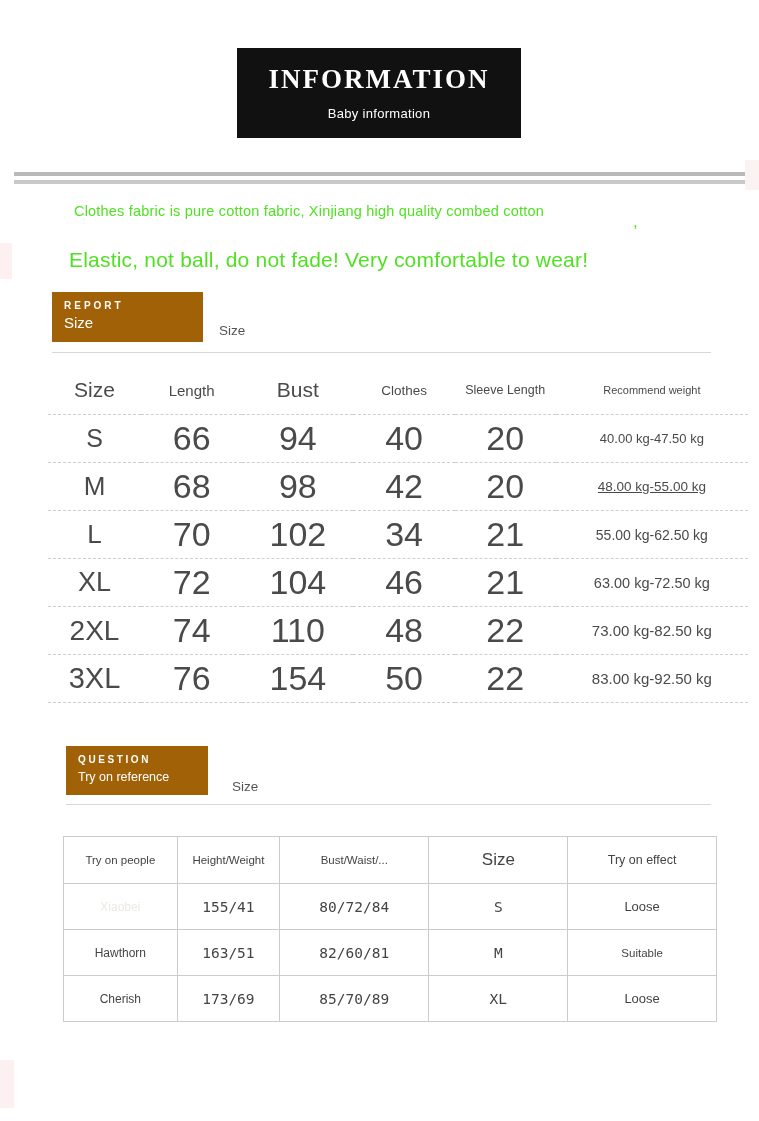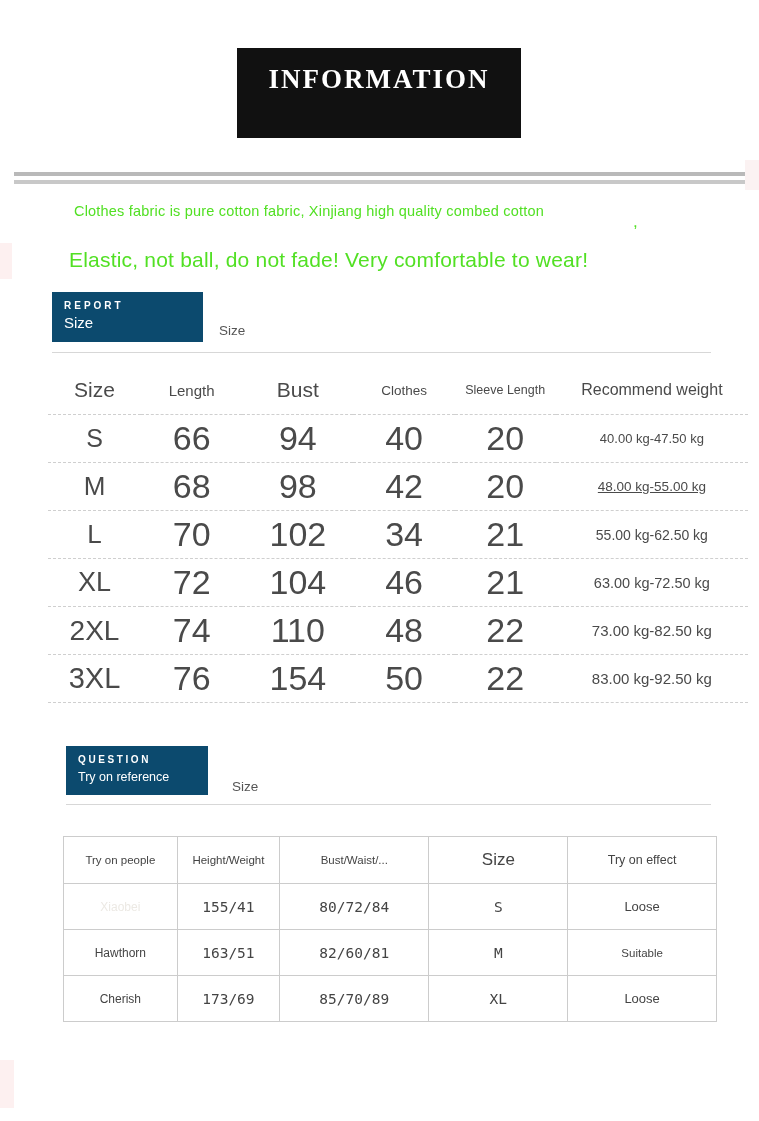--- a/index.html
+++ b/index.html
@@ -87,21 +87,21 @@
     width: 650px;
     color: #52e024;
     font-size: 21px;
     font-weight: 500;
     letter-spacing: .2px;
   }
 
   
   .sec-tab {
     position: absolute;
-    background: #0c4a6e;
+    background: #a16207;
     color: #ffffff;
     box-sizing: border-box;
   }
   .sec-tab .kicker {
     font-size: 10px;
     letter-spacing: 3px;
     font-weight: 700;
     display: block;
   }
   .sec-tab .name {
@@ -170,21 +170,21 @@
   .col-bust   { width: 110px; }
   .col-shoulder { width: 100px; }
   .col-sleeve { width: 100px; }
   .col-weight { width: 190px; }
 
   .th-size { font-size: 21px; }
   .th-length { font-size: 15px; }
   .th-bust { font-size: 21px; }
   .th-shoulder { font-size: 13.5px; }
   .th-sleeve { font-size: 12.5px; line-height: 15px; }
-  .th-weight { font-size: 16px; }
+  .th-weight { font-size: 11px; }
 
   .cell-size { font-size: 26px; color: #4d4d4d; }
   .cell-num  { font-size: 34px; color: #4d4d4d; }
   .cell-weight { font-size: 14px; color: #4d4d4d; }
 
   
   tr[data-row="0"] .cell-size { font-size: 25px; }
   tr[data-row="1"] .cell-size { font-size: 26px; }
   tr[data-row="2"] .cell-size { font-size: 26px; }
   tr[data-row="3"] .cell-size { font-size: 27px; }
@@ -230,20 +230,21 @@
   .td-mono { font-family: "DejaVu Sans Mono", monospace; font-size: 14.5px; color: #444; }
   .td-sizeval { font-family: "DejaVu Sans Mono", monospace; font-size: 14.5px; color: #444; }
   .td-effect { font-size: 13px; }
   .td-effect.sm { font-size: 11.5px; }
 </style>
 </head>
 <body>
 
 <div class="banner">
   <div class="banner-title">INFORMATION</div>
+  <div class="banner-sub">Baby information</div>
 </div>
 
 <div class="divider d1"></div>
 <div class="divider d2"></div>
 
 <div class="ghost g1"></div>
 <div class="ghost g2"></div>
 <div class="ghost g3"></div>
 
 <div class="promo1">Clothes fabric is pure cotton fabric, Xinjiang high quality combed cotton</div>

